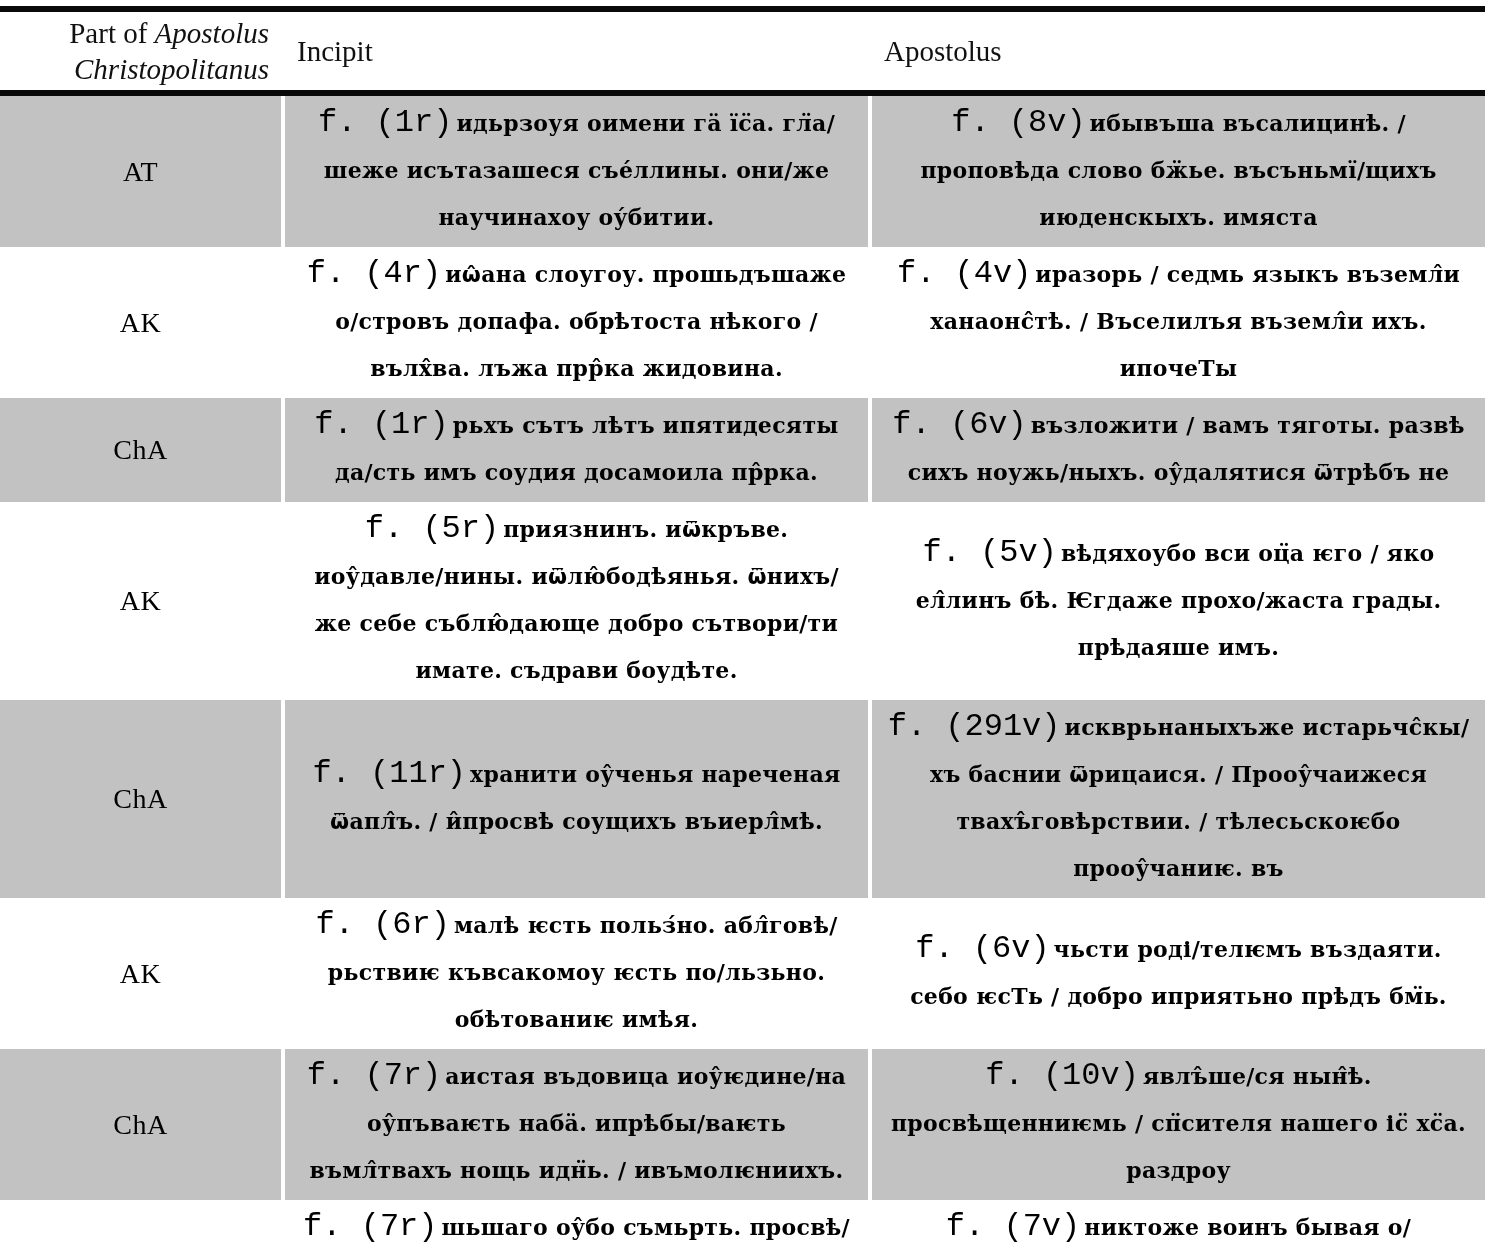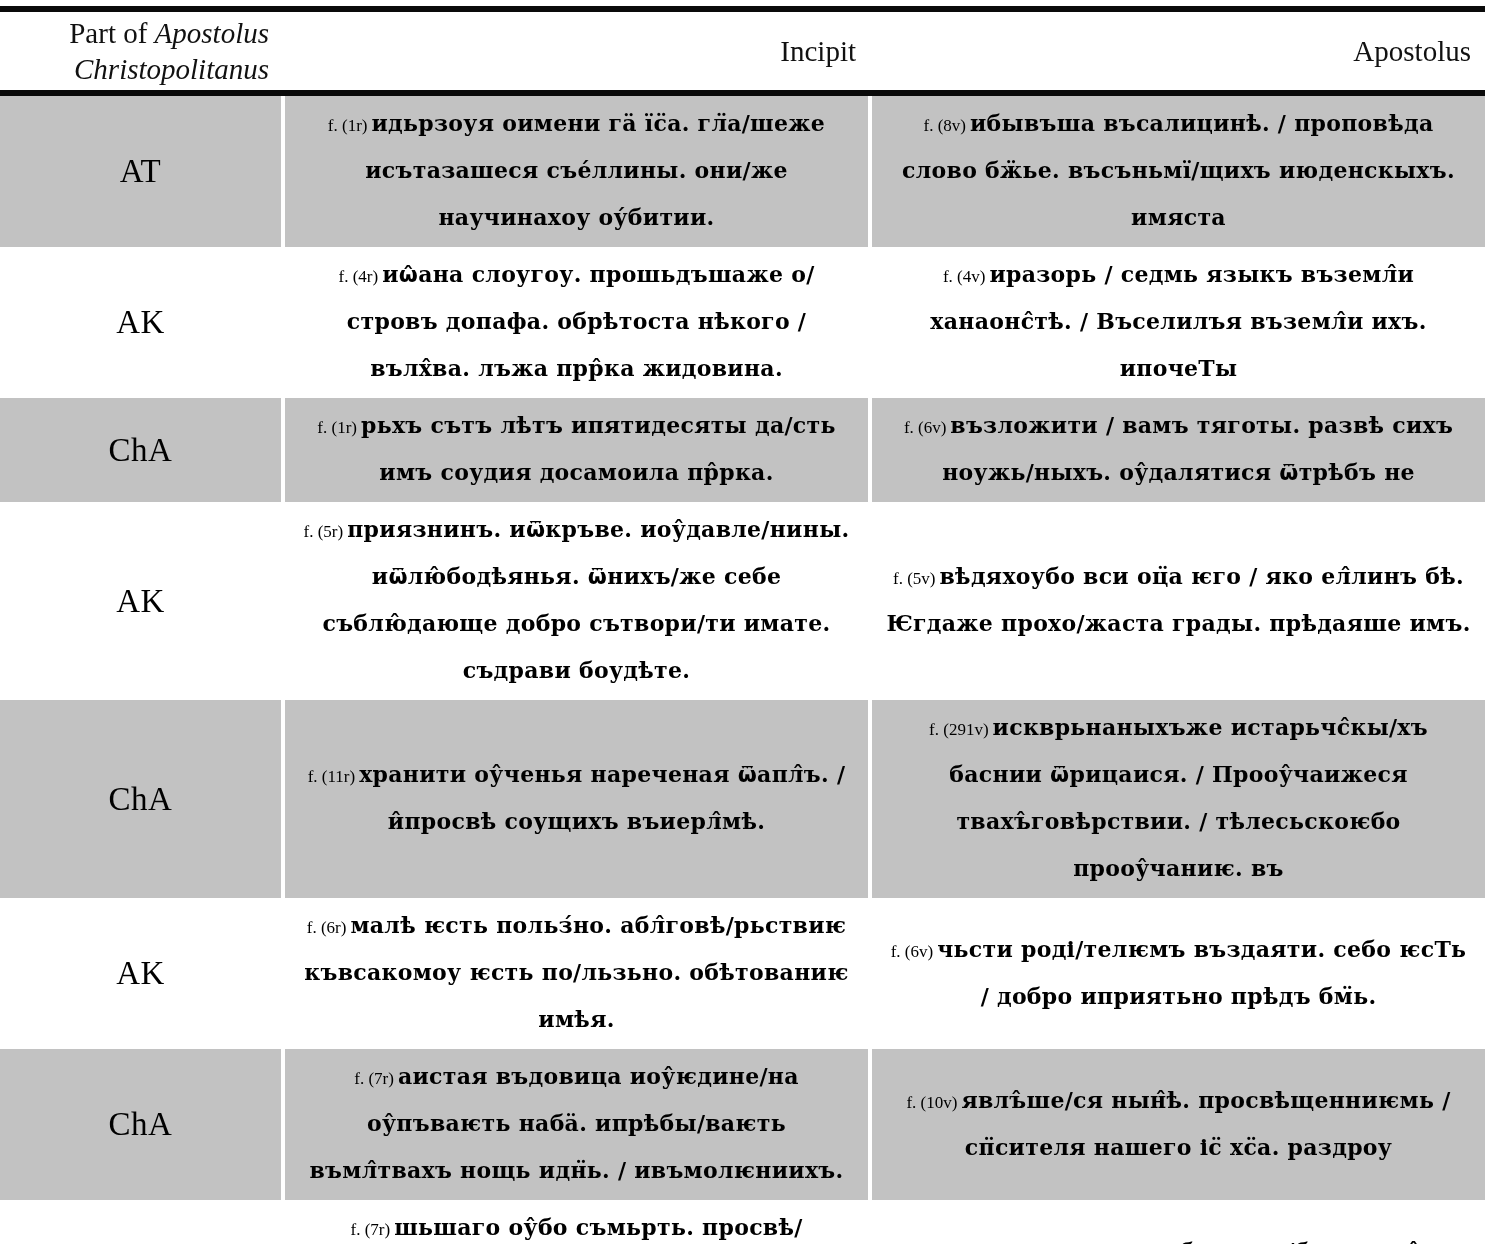--- a/index.html
+++ b/index.html
@@ -26,46 +26,46 @@
 
   thead th {
     background: #ffffff;
     border-bottom: 6px solid #0a0a0a;
     font-family: "Liberation Serif", serif;
     font-weight: normal;
     font-size: 29px;
     color: #111;
     height: 74px;
     vertical-align: middle;
-    text-align: right;
+    text-align: left;
     padding: 2px 14px;
     line-height: 1.25;
   }
   thead th.part-head { text-align: right; }
   .italic { font-style: italic; }
 
   tbody tr.shaded td { background: var(--shade); }
   tbody td {
     vertical-align: middle;
     text-align: center;
     padding: 5px 13px;
     color: #000;
   }
   td.part-cell, td.quote-cell { border-right: 4px solid #ffffff; }
   td.last { border-right: none; }
 
   .part-label {
     font-family: "Liberation Serif", serif;
-    font-size: 33px;
+    font-size: 28px;
     letter-spacing: 0.5px;
   }
   .quote-cell { line-height: 44px; }
   .folio {
-    font-family: Liberation Serif, serif;
-    font-size: 17px;
+    font-family: Liberation Mono, monospace;
+    font-size: 32px;
     font-weight: normal;
     white-space: nowrap;
   }
   .ocs {
     font-family: "DejaVu Serif", "DejaVu Sans", serif;
     font-weight: bold;
     font-size: 22px;
     letter-spacing: 0.3px;
   }
 </style>

